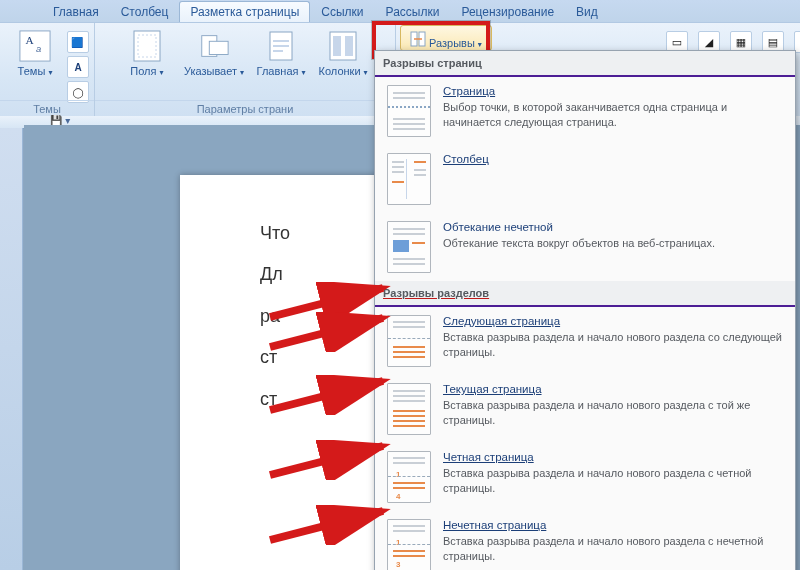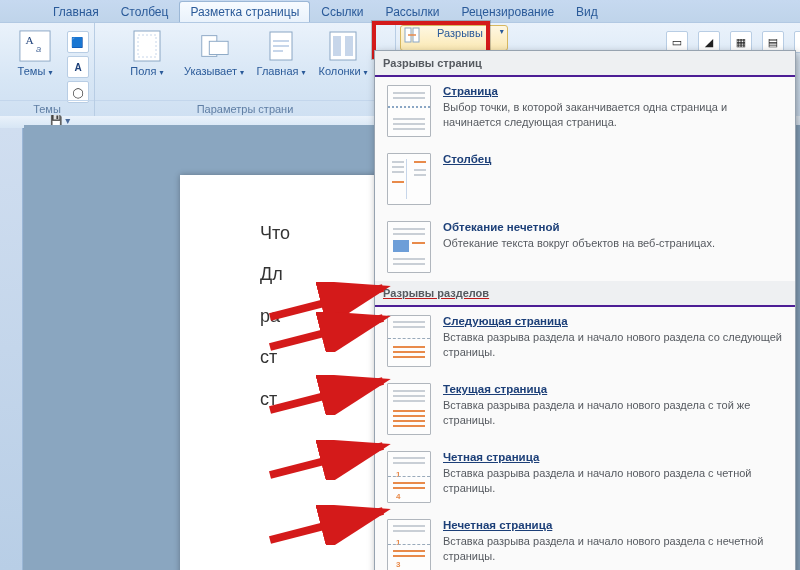--- a/index.html
+++ b/index.html
@@ -27,21 +27,21 @@
   .ruler{position:absolute;left:24px;top:128px;right:0;height:22px;background:#dce8f5;border-bottom:1px solid #9bb7d6;}
   
   .panel{position:absolute;left:374px;top:50px;width:420px;background:#fafafa;border:1px solid #97a3b0;box-shadow:2px 3px 8px rgba(0,0,0,.35);padding-bottom:6px;}
   .panel .section-hdr{background:#eef0f2;color:#565a60;font-weight:bold;font-size:11px;padding:6px 8px;border-bottom:2px solid #4c1d95;}
   .panel .section-hdr.ul{ text-decoration:underline; text-decoration-color:#c01818;}
   .item{display:flex;gap:12px;padding:8px 12px;align-items:flex-start;cursor:pointer;}
   .thumb{width:42px;height:50px;flex:0 0 42px;border:1px solid #b0b6bd;background:#fdfdfd;position:relative;border-radius:1px;}
   .thumb .ln{position:absolute;left:5px;right:5px;height:2px;background:#c9cfd6;}
   .thumb .hl{background:#e88a4a;}
   .item .txt{flex:1;}
-  .item .ttl{font-weight:bold;color:#1c3f78;font-size:11.5px;margin-bottom:3px;}
+  .item .ttl{font-weight:normal;color:#1c3f78;font-size:11.5px;margin-bottom:3px;}
   .item .ttl.u{text-decoration:underline;}
   .item .desc{color:#565a60;font-size:11px;line-height:1.35;}
   
   .red-frame{position:absolute;border:4px solid #d41a1a;box-shadow:0 0 0 1px rgba(0,0,0,.2);}
   .frame-btn{left:372px;top:21px;width:110px;height:30px;}
   
   .mini{width:20px;height:20px;border:1px solid #b8cde4;background:#fff;border-radius:2px;display:flex;align-items:center;justify-content:center;}
   
   .arrow{position:absolute;pointer-events:none;}
 </style>
@@ -127,21 +127,21 @@
               <rect x="17" y="7" width="8" height="20" fill="#c7d6ea"></rect>
             </svg>
           </div>
           <div class="lbl"><span>Колонки</span> <span class="dd">▾</span></div>
         </div>
       </div>
       <div class="group-label">Параметры страни</div>
     </div>
 
     <div class="group" style="border-right:none;min-width:420px;align-items:flex-start;padding:2px 4px">
-      <div style="display:flex;align-items:flex-start;gap:17px;height:22px;padding:1px 3px;background:linear-gradient(#fef7e2,#fbe9b4);border:1px solid #d7b860;border-radius:3px;">
+      <div style="display:flex;align-items:flex-end;gap:3px;height:22px;padding:1px 9px;background:linear-gradient(#fef7e2,#fbe9b4);border:1px solid #d7b860;border-radius:3px;">
         <span>
           <svg width="16" height="16" viewBox="0 0 16 16">
               <rect x="1" y="1" width="6" height="14" fill="#fff" stroke="#8aa6c4"></rect>
               <rect x="9" y="1" width="6" height="14" fill="#fff" stroke="#8aa6c4"></rect>
               <path d="M4 8h8" stroke="#e88a4a" stroke-width="1.5"></path>
             </svg>
         </span>
         <span class="lbl" style="color:#2a5a99">Разрывы</span>
         <span class="dd">▾</span>
       </div>

